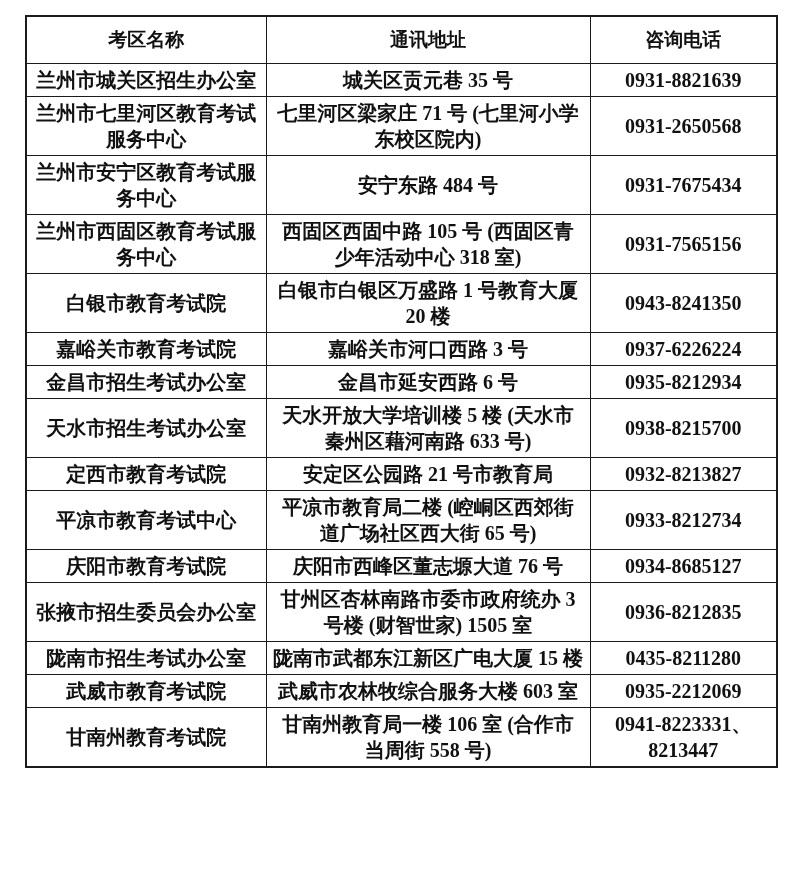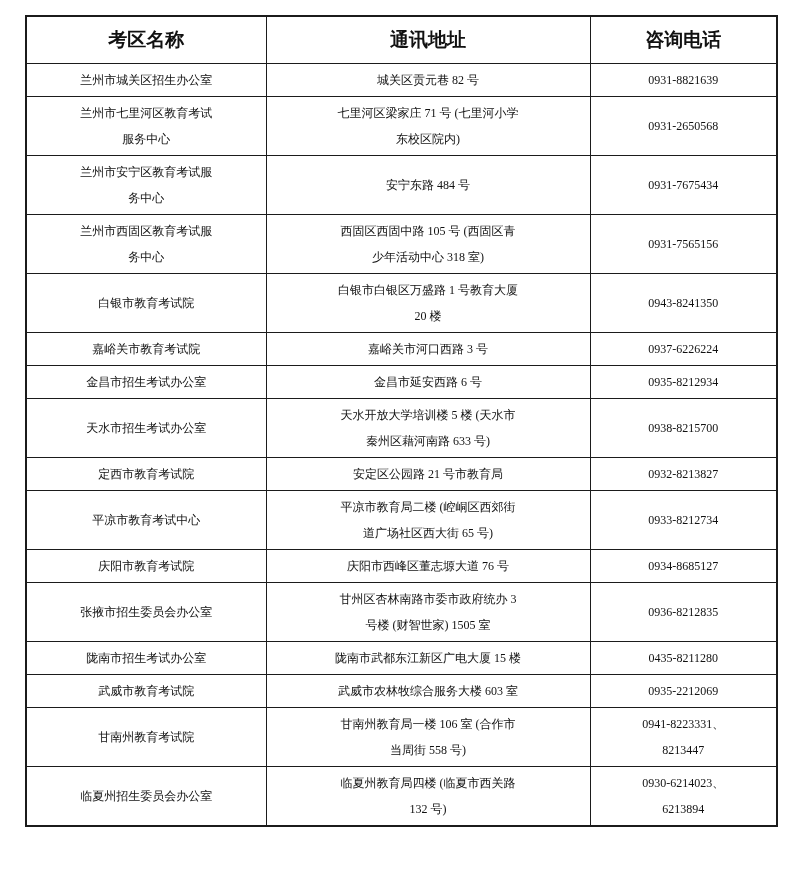--- a/index.html
+++ b/index.html
@@ -34,23 +34,24 @@
     white-space: pre-line;
     overflow: hidden;
   }
   th {
     font-size: 19px;
     font-weight: bold;
     line-height: 24px;
     padding: 11px 4px;
   }
   td {
-    font-size: 12px;
+    font-size: 20px;
     line-height: 26px;
     padding: 3px 4px;
+    font-weight: bold;
   }
 </style>
 </head>
 <body>
 
 <div class="page">
   <table class="contact-table">
     <colgroup>
       <col class="col-name">
       <col class="col-address">
@@ -59,21 +60,21 @@
     <thead>
       <tr>
         <th>考区名称</th>
         <th>通讯地址</th>
         <th>咨询电话</th>
       </tr>
     </thead>
     <tbody>
         <tr>
     <td>兰州市城关区招生办公室</td>
-    <td>城关区贡元巷 82 号</td>
+    <td>城关区贡元巷 35 号</td>
     <td>0931-8821639</td>
   </tr>
         <tr>
     <td>兰州市七里河区教育考试
 服务中心</td>
     <td>七里河区梁家庄 71 号 (七里河小学
 东校区院内)</td>
     <td>0931-2650568</td>
   </tr>
         <tr>
@@ -143,22 +144,15 @@
     <td>武威市农林牧综合服务大楼 603 室</td>
     <td>0935-2212069</td>
   </tr>
         <tr>
     <td>甘南州教育考试院</td>
     <td>甘南州教育局一楼 106 室 (合作市
 当周街 558 号)</td>
     <td>0941-8223331、
 8213447</td>
   </tr>
-        <tr>
-    <td>临夏州招生委员会办公室</td>
-    <td>临夏州教育局四楼 (临夏市西关路
-132 号)</td>
-    <td>0930-6214023、
-6213894</td>
-  </tr>
       </tbody>
   </table>
 </div>
 
 </body></html>

